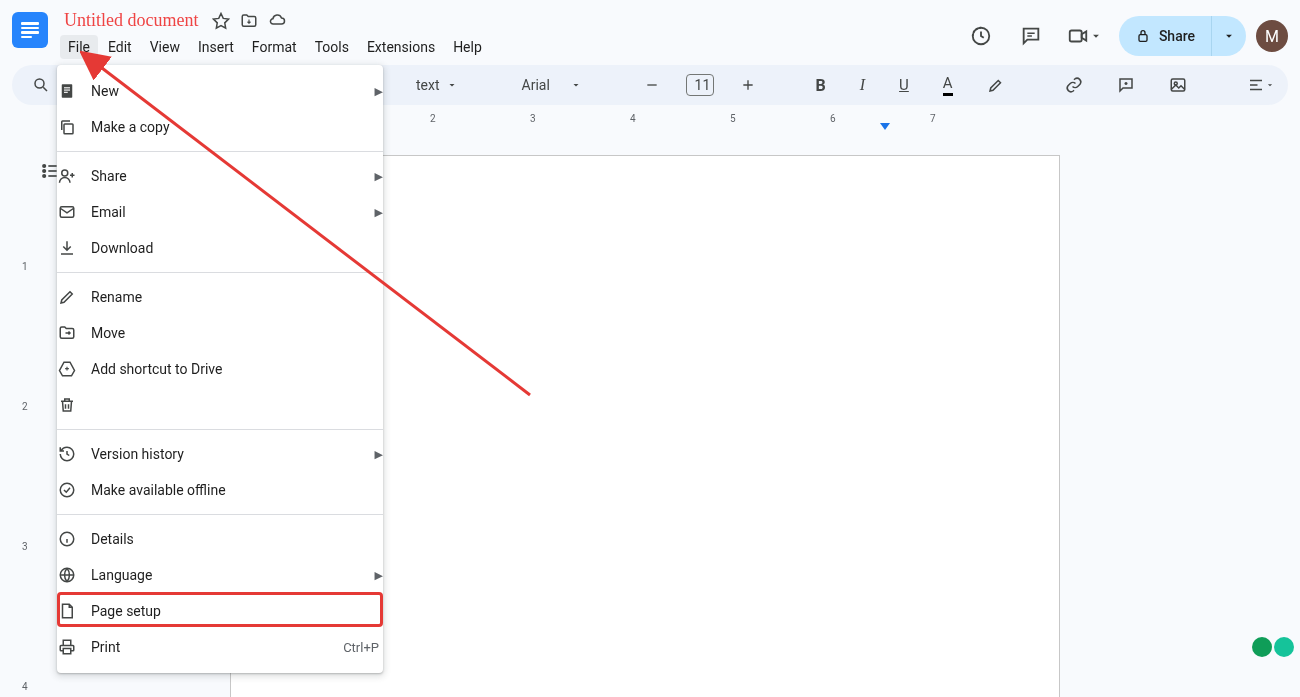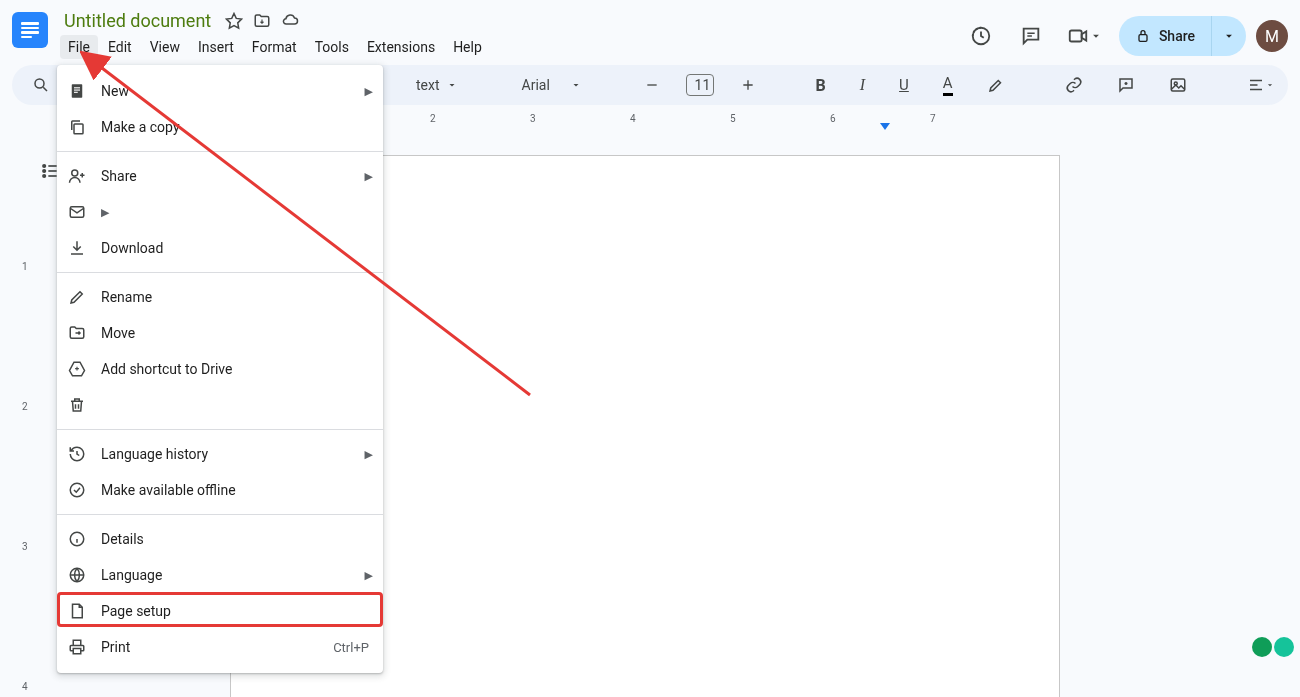--- a/index.html
+++ b/index.html
@@ -5,21 +5,21 @@
 * { margin: 0; padding: 0; box-sizing: border-box; font-family: 'Google Sans', Roboto, Arial, sans-serif; }
 body { background: #f8fafd; width: 1300px; height: 697px; overflow: hidden; position: relative; color: #444746; font-size: 14px; }
 
 .header { display: flex; align-items: flex-start; padding: 8px 12px 0 12px; gap: 8px; }
 .logo { width: 36px; height: 36px; background: #2684fc; border-radius: 6px; display: flex; align-items: center; justify-content: center; flex-shrink: 0; margin-top: 4px; }
 .logo-lines { width: 18px; }
 .logo-lines div { height: 2.5px; background: white; margin: 2px 0; border-radius: 1px; }
 
 .title-area { flex: 1; padding-left: 4px; }
 .title-row { display: flex; align-items: center; gap: 10px; }
-.doc-title { font-size: 18px; color: #4d7c0f; padding: 2px 4px; }
+.doc-title { font-size: 18px; color: #ef4444; padding: 2px 4px; font-family: Liberation Serif, serif; }
 .title-icon { width: 18px; height: 18px; color: #444746; cursor: pointer; }
 
 .menubar { display: flex; gap: 2px; margin-top: 2px; }
 .menu-item { padding: 4px 8px; border-radius: 4px; cursor: pointer; font-size: 14px; color: #1f1f1f; }
 .menu-item.active { background: #e8ebee; }
 
 .header-right { display: flex; align-items: center; gap: 10px; margin-top: 8px; }
 .header-icon-btn { width: 40px; height: 40px; border-radius: 50%; display: flex; align-items: center; justify-content: center; cursor: pointer; color: #444746; }
 .video-btn { display: flex; align-items: center; gap: 0; padding: 0 6px; cursor: pointer; }
 .share-btn { display: flex; align-items: center; background: #c2e7ff; border-radius: 40px; height: 40px; overflow: hidden; }
@@ -41,21 +41,21 @@
 .ruler-h-wrap { height: 20px; position: relative; margin-left: 40px; }
 .ruler-h { position: absolute; left: 190px; right: 0; height: 20px; font-size: 10px; color: #5f6368; }
 .ruler-h .maj { position: absolute; top: 2px; }
 .tab-mark { position: absolute; top: 12px; width: 0; height: 0; border-left: 5px solid transparent; border-right: 5px solid transparent; border-top: 7px solid #1a73e8; }
 
 .outline-btn { position: absolute; left: 40px; top: 30px; cursor: pointer; color: #444746; }
 
 .page { position: absolute; left: 230px; top: 24px; width: 830px; height: 560px; background: white; border: 1px solid #c7c7c7; border-radius: 0; }
 
 .dropdown { position: absolute; left: 57px; top: 65px; width: 326px; background: white; border-radius: 4px; box-shadow: 0 2px 6px 2px rgba(60,64,67,.15), 0 1px 2px rgba(60,64,67,.3); padding: 8px 0; z-index: 100; }
-.dd-item { display: flex; align-items: center; padding: 8px 10px; cursor: pointer; font-size: 14px; color: #1f1f1f; gap: 14px; position: relative; }
+.dd-item { display: flex; align-items: center; padding: 8px 0; cursor: pointer; font-size: 14px; color: #1f1f1f; gap: 14px; position: relative; }
 .dd-icon { width: 20px; height: 20px; display: flex; align-items: center; justify-content: center; color: #444746; flex-shrink: 0; }
 .dd-label { flex: 1; }
 .dd-sub { color: #5f6368; font-size: 13px; margin-right: 4px; }
 .dd-arrow { color: #5f6368; font-size: 11px; }
 .dd-divider { height: 1px; background: #dadce0; margin: 6px 0; }
 .highlight-box { position: absolute; left: 57px; top: 592px; width: 326px; height: 35px; border: 3px solid #e53935; border-radius: 4px; z-index: 101; pointer-events: none; }
 
 .annotation-arrow { position: absolute; z-index: 102; pointer-events: none; }
 
 .ext-icons { position: absolute; right: 6px; bottom: 40px; display: flex; gap: 2px; }
@@ -356,20 +356,21 @@
 
       <span class="dd-arrow">▶</span>
     </div>
     <div class="dd-item">
       <span class="dd-icon">
         <svg viewBox="0 0 24 24" width="18" height="18" fill="none" stroke="currentColor" stroke-width="2">
           <rect x="3" y="5" width="18" height="14" rx="2"></rect>
           <path d="M3 7l9 6 9-6"></path>
         </svg>
       </span>
+      <span class="dd-label">Email</span>
 
       <span class="dd-arrow">▶</span>
     </div>
     <div class="dd-item">
       <span class="dd-icon">
         <svg viewBox="0 0 24 24" width="18" height="18" fill="none" stroke="currentColor" stroke-width="2">
           <path d="M12 3v12m-5-5l5 5 5-5M4 20h16"></path>
         </svg>
       </span>
       <span class="dd-label">Download</span>
@@ -414,21 +415,21 @@
 
       </div>
     <div class="dd-divider"></div>
     <div class="dd-item">
       <span class="dd-icon">
         <svg viewBox="0 0 24 24" width="18" height="18" fill="none" stroke="currentColor" stroke-width="2">
           <path d="M3 12a9 9 0 109-9 9 9 0 00-8 5M3 3v5h5"></path>
           <path d="M12 8v4l3 2"></path>
         </svg>
       </span>
-      <span class="dd-label">Language history</span>
+      <span class="dd-label">Version history</span>
 
       <span class="dd-arrow">▶</span>
     </div>
     <div class="dd-item">
       <span class="dd-icon">
         <svg viewBox="0 0 24 24" width="18" height="18" fill="none" stroke="currentColor" stroke-width="2">
           <circle cx="12" cy="12" r="9"></circle>
           <path d="M8 12l3 3 5-6"></path>
         </svg>
       </span>

